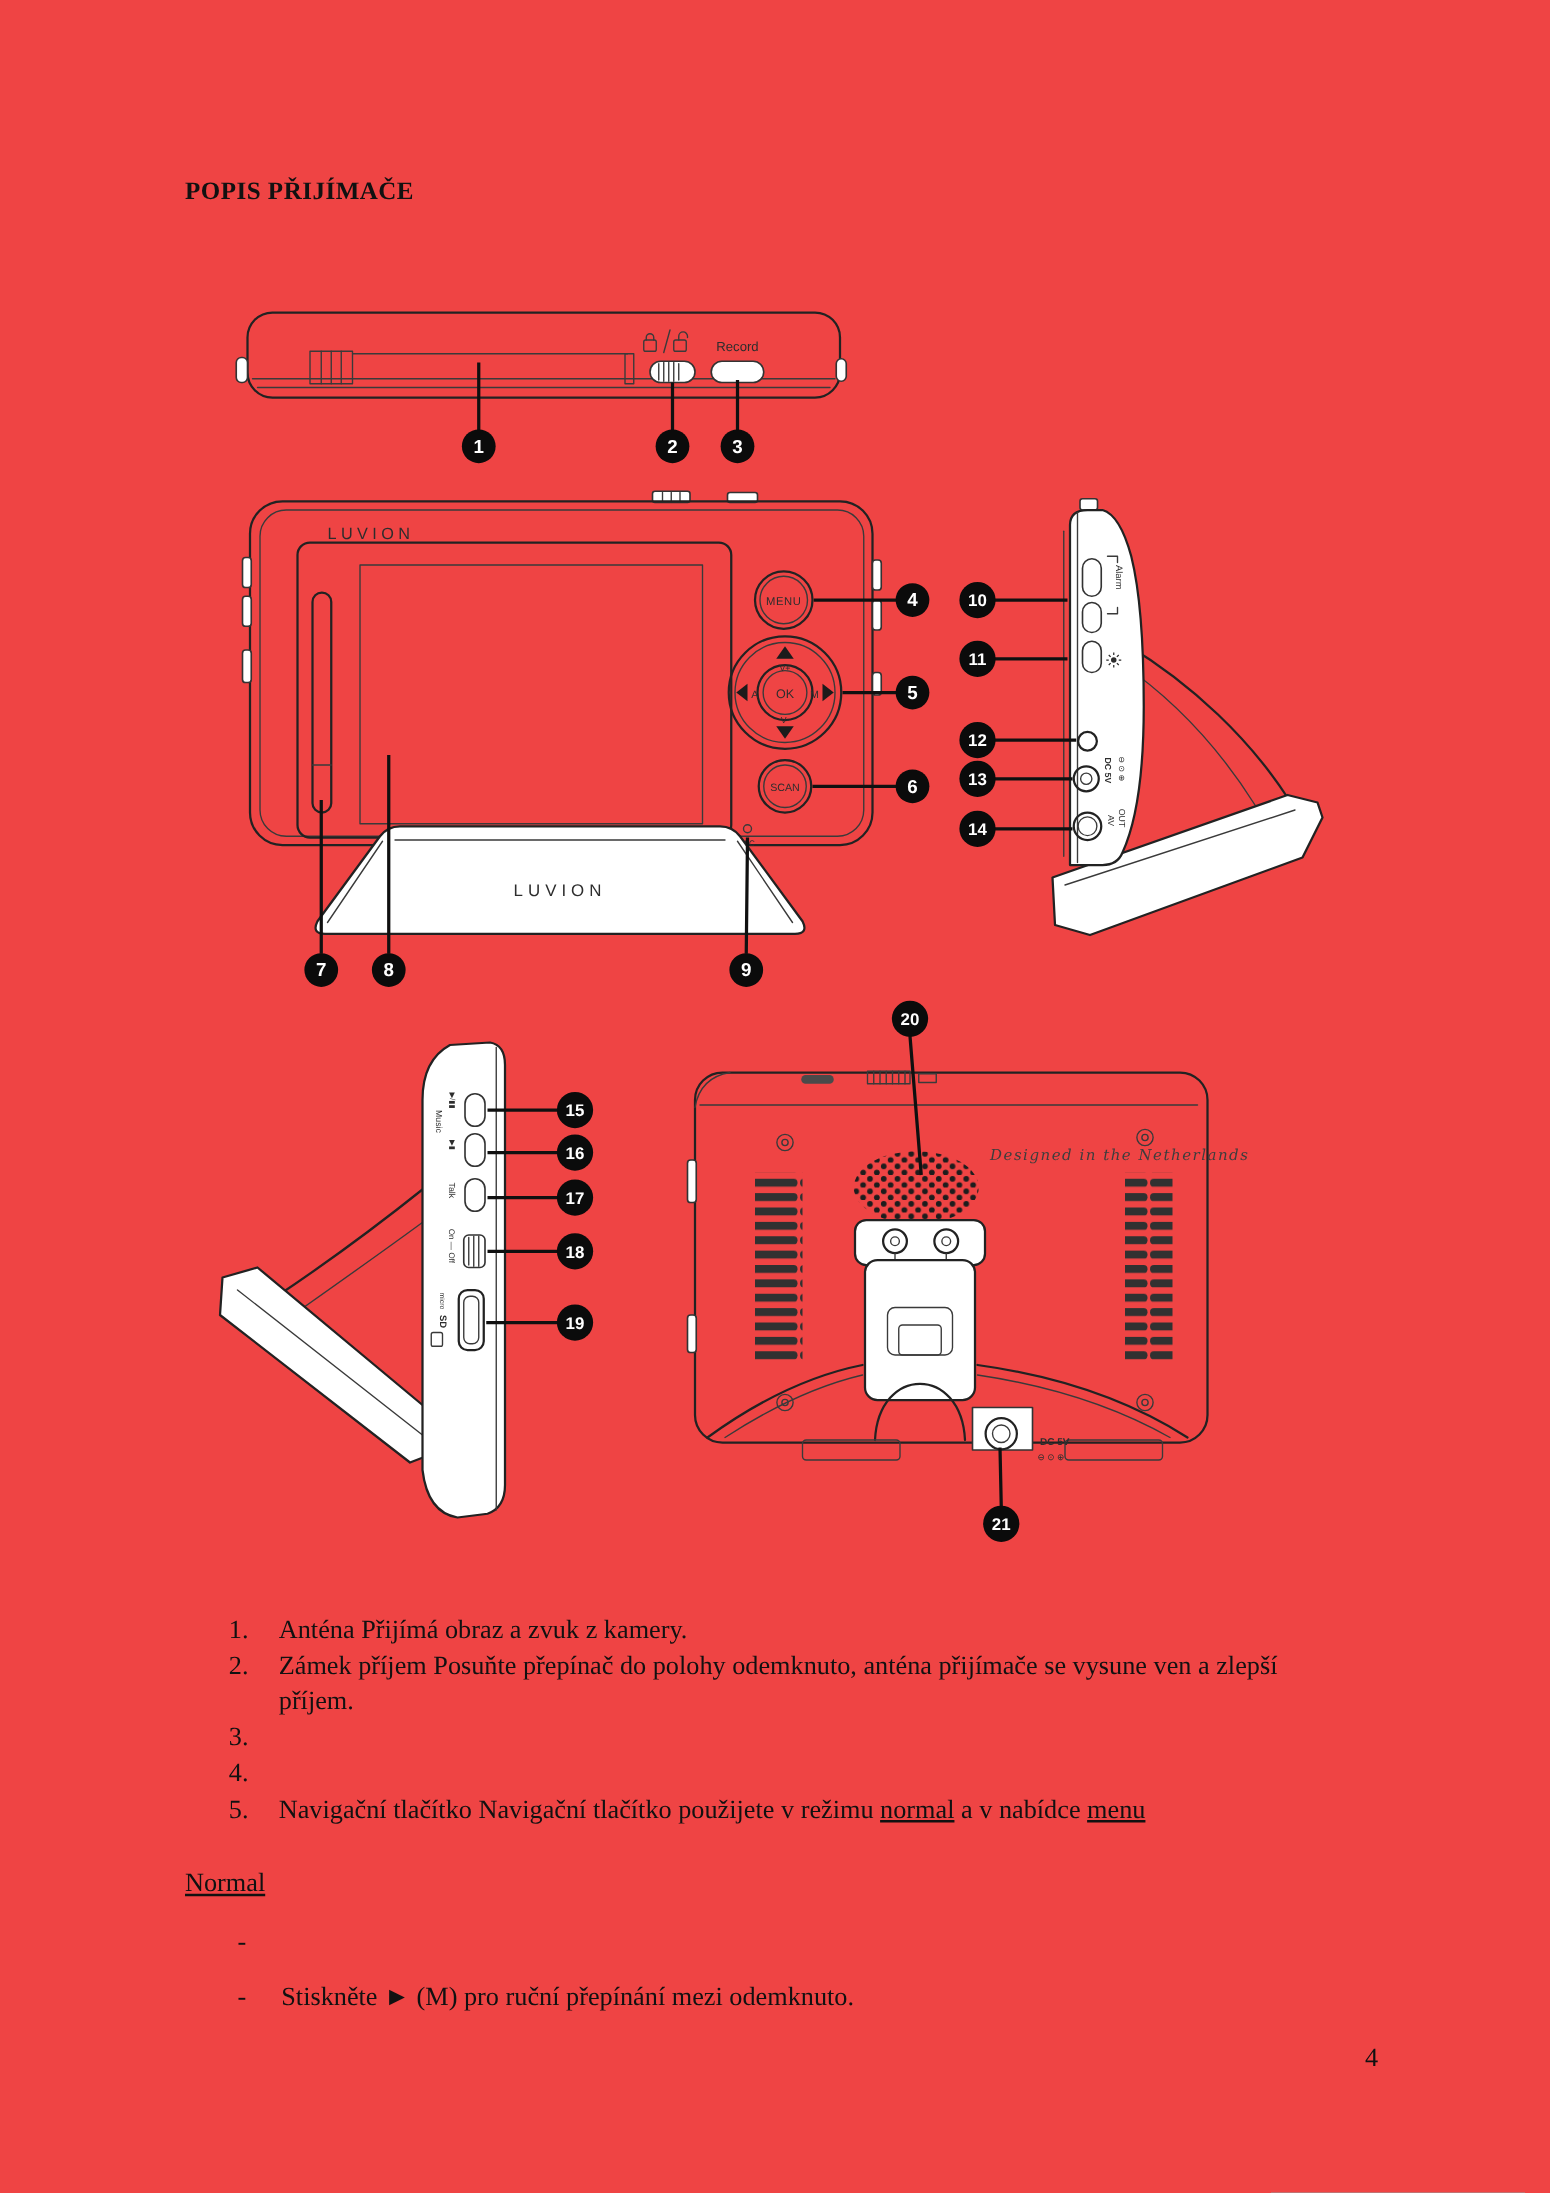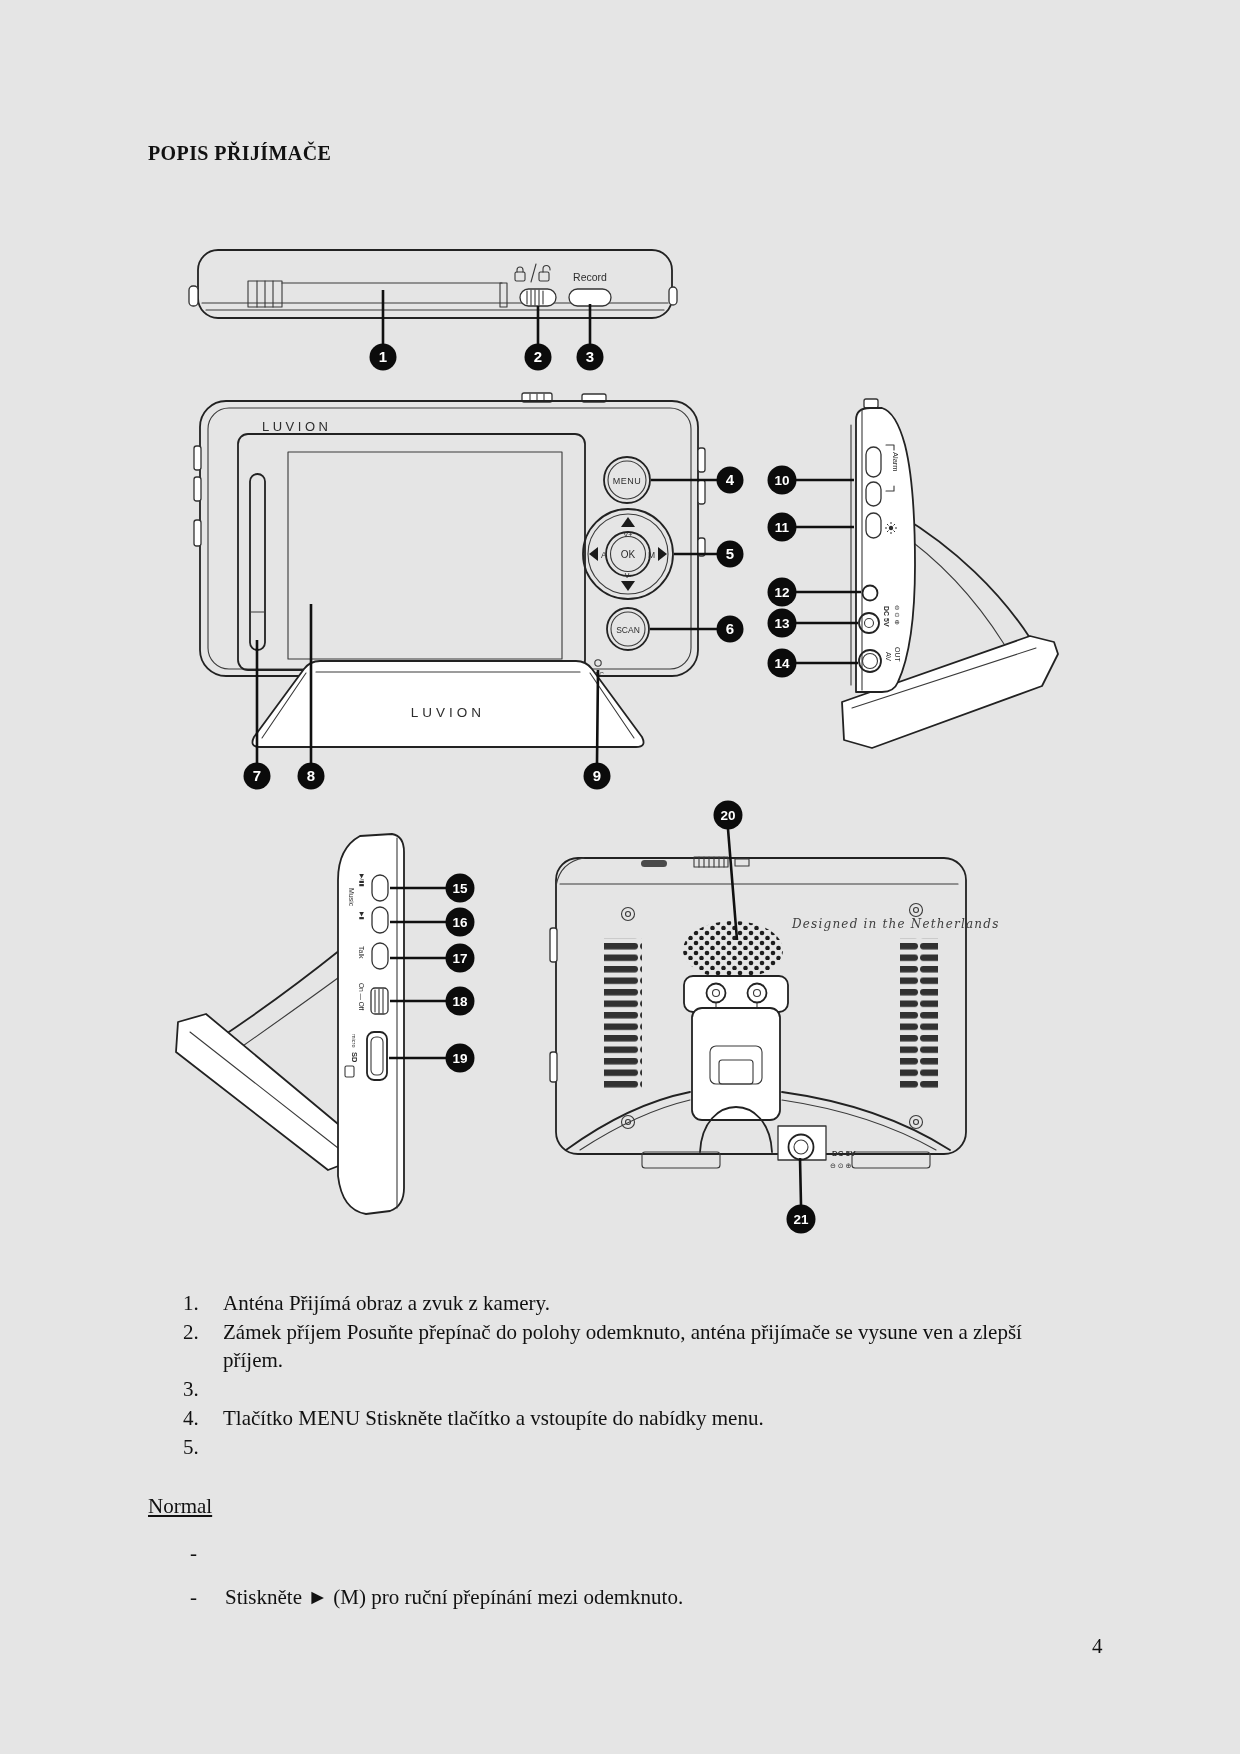--- a/index.html
+++ b/index.html
@@ -1,16 +1,16 @@
 <!DOCTYPE html>
 <html><head>
 <meta charset="utf-8">
 <style>
   html,body{margin:0;padding:0;background:#9a9a9a;}
-  .page{position:relative;width:1240px;height:1754px;margin:0 auto;background:#e5e5e5;
+  .page{position:relative;width:1240px;height:1754px;margin:0 auto;background:#ef4444;
         font-family:"Liberation Serif",serif;color:#111;overflow:hidden;}
   .title{position:absolute;left:148px;top:142px;font-size:20px;font-weight:bold;letter-spacing:.4px;}
   .diagram-svg{position:absolute;left:0;top:0;}
   svg text{font-family:"Liberation Sans",sans-serif;fill:#2d2d2d;}
   .o{fill:none;stroke:#222;stroke-width:1.8;stroke-linejoin:round;stroke-linecap:round;}
   .o2{fill:none;stroke:#3a3a3a;stroke-width:1.1;stroke-linejoin:round;stroke-linecap:round;}
   .wf{fill:#fff;stroke:#222;stroke-width:1.8;stroke-linejoin:round;}
   .wf2{fill:#fff;stroke:#333;stroke-width:1.3;stroke-linejoin:round;}
   .cl{stroke:#101010;stroke-width:2.6;fill:none;}
   .badge{fill:#0b0b0b;stroke:none;}
@@ -364,24 +364,24 @@
     </div>
     <div class="lrow">
       <span class="lnum">2.</span>
       <span><b>Zámek příjem</b><span> Posuňte přepínač do polohy odemknuto, anténa přijímače se vysune ven a zlepší příjem.</span></span>
     </div>
     <div class="lrow">
       <span class="lnum">3.</span>
     </div>
     <div class="lrow">
       <span class="lnum">4.</span>
-      <span><b>Tlačítko MENU</b><span> Stiskněte tlačítko a vstoupíte do nabídky menu.</span></span>
     </div>
     <div class="lrow">
       <span class="lnum">5.</span>
+      <span><b>Navigační tlačítko</b><span> Navigační tlačítko použijete v režimu </span><span class="u">normal</span><span> a v nabídce </span><span class="u">menu</span></span>
     </div>
   </div>
 
   <div class="normal-h">Normal</div>
   <div class="bullets">
     <div class="brow">
       <span class="bdash">-</span>
     </div>
     <div class="brow">
       <span class="bdash">-</span>

